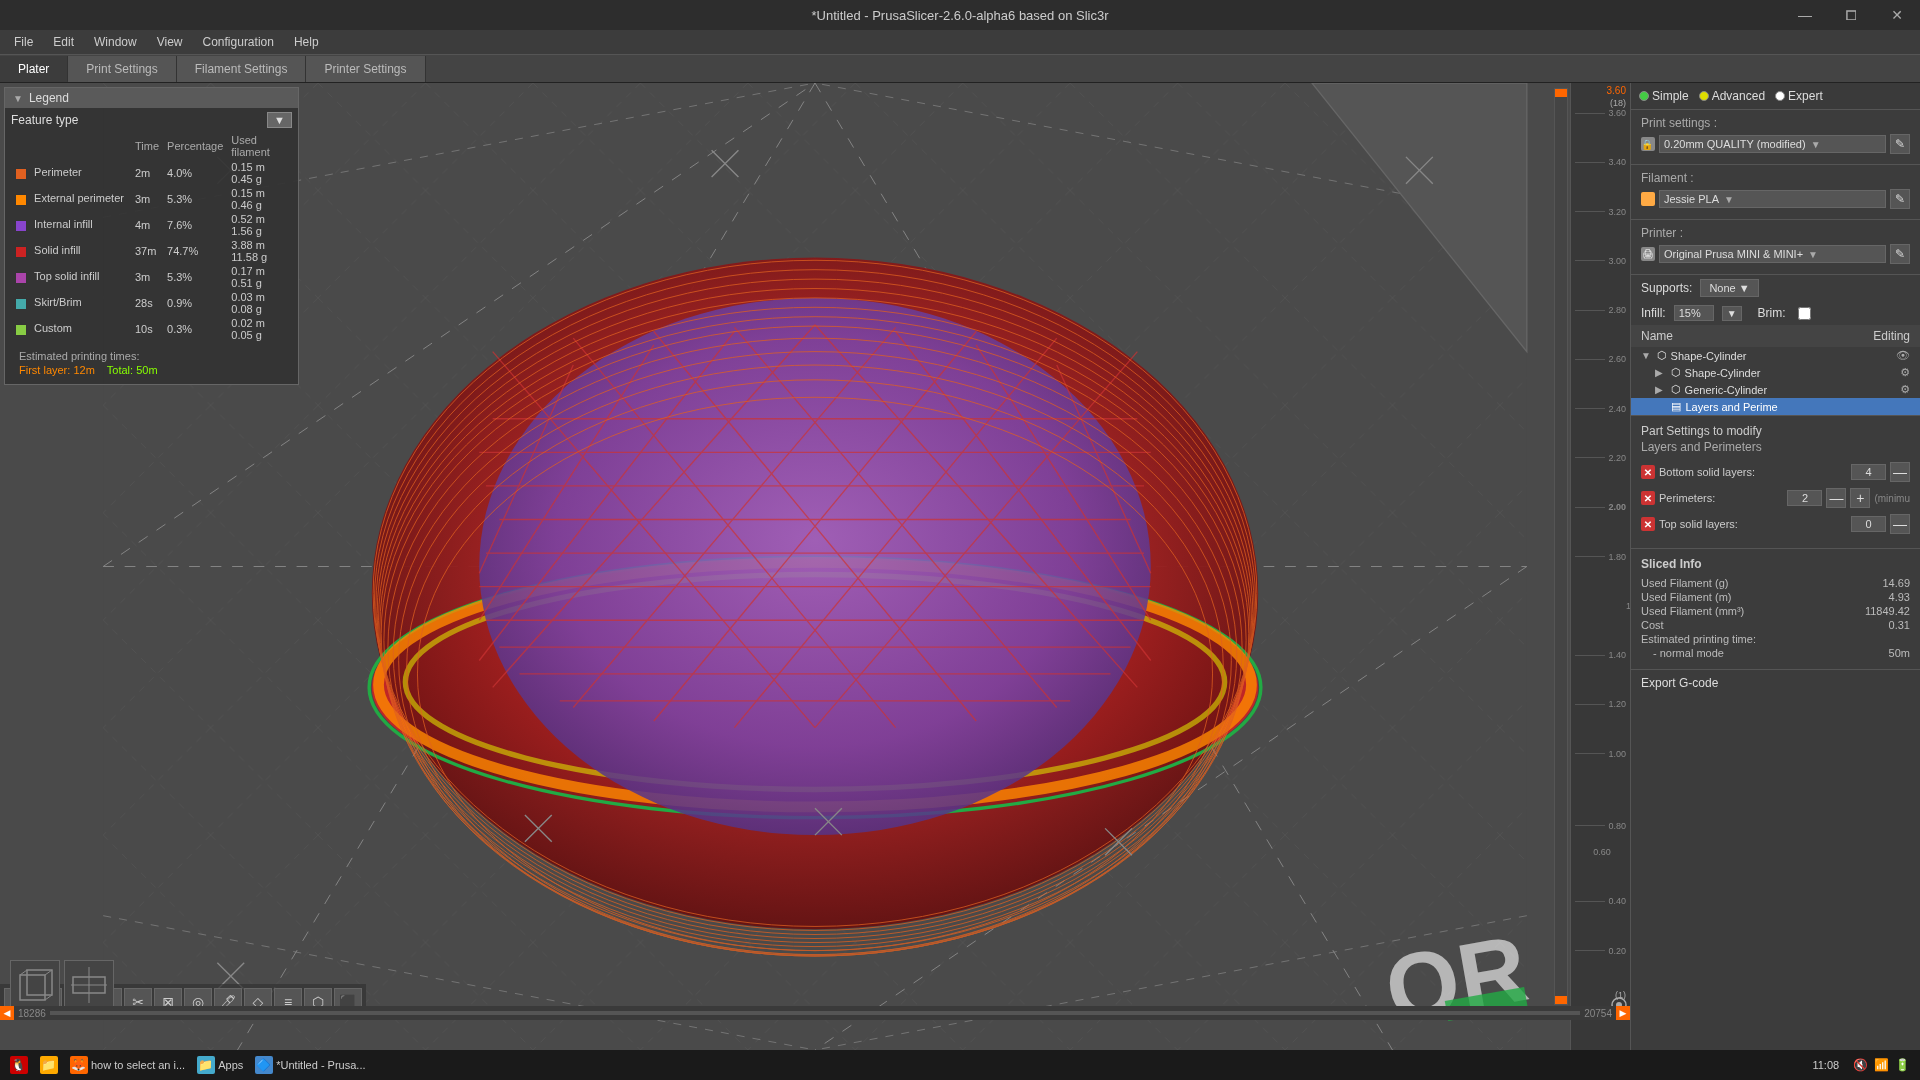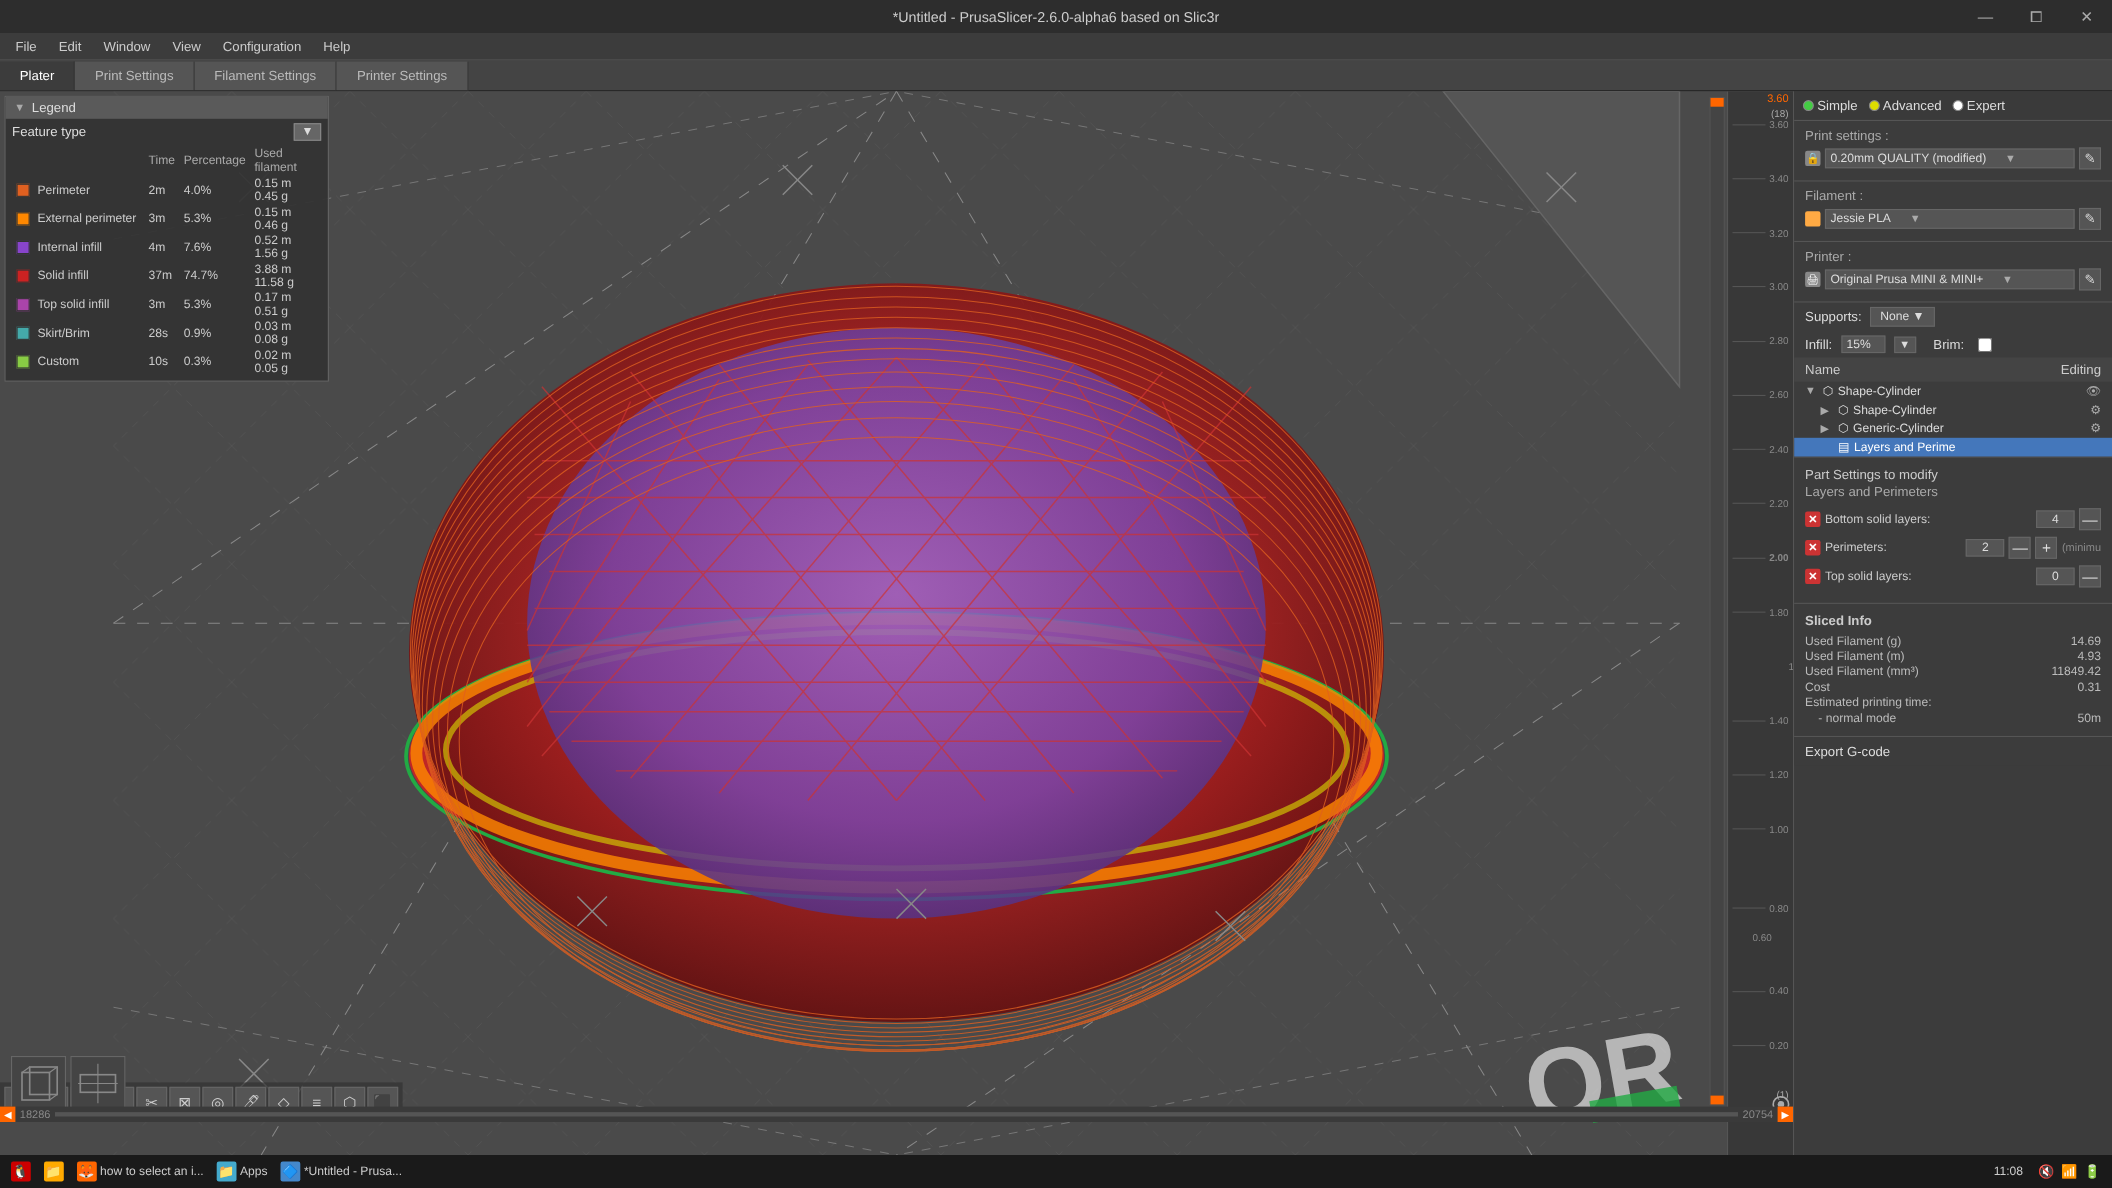--- a/index.html
+++ b/index.html
@@ -272,21 +272,21 @@
     }
     .settings-dropdown {
       background: #555;
       border: 1px solid #666;
       padding: 2px 4px;
       color: #ddd;
       font-size: 11px;
       cursor: pointer;
       display: flex;
       align-items: center;
-      gap: 17px;
+      gap: 5px;
     }
     .dropdown-arrow { color: #aaa; font-size: 10px; }
 
     
     .support-row {
       display: flex;
       align-items: center;
       gap: 8px;
       padding: 4px 10px;
       font-size: 12px;
@@ -751,20 +751,27 @@
         <td>
           <span class="color-swatch" style="background:#88cc44;"></span>
           <span style="margin-left:4px;">Custom</span>
         </td>
         <td>10s</td>
         <td>0.3%</td>
         <td>0.02 m 0.05 g</td>
       </tr>
             </tbody>
         </table>
+        <div id="legend-footer">
+          <div class="est-label">Estimated printing times:</div>
+          <div style="display:flex; gap:12px; margin-top:2px;">
+            <span class="est-first">First layer: <span>12m</span></span>
+            <span class="est-total">Total: <span>50m</span></span>
+          </div>
+        </div>
       </div>
     </div>
 
     <div id="ruler-right">
       <div style="padding: 2px 4px; font-size:10px; color:#ff6600; text-align:right;">3.60</div>
       <div style="font-size:9px; color:#aaa; text-align:right; padding:0 4px;">(18)</div>
 
       <div id="ruler-ticks" style="position:relative; height:calc(100% - 80px);">
       <div style="position: absolute; right: 0px; left: 0px; top: 0%; display: flex; align-items: center; padding: 0px 4px;">
             <div style="flex:1; height:1px; background:#555;"></div>

